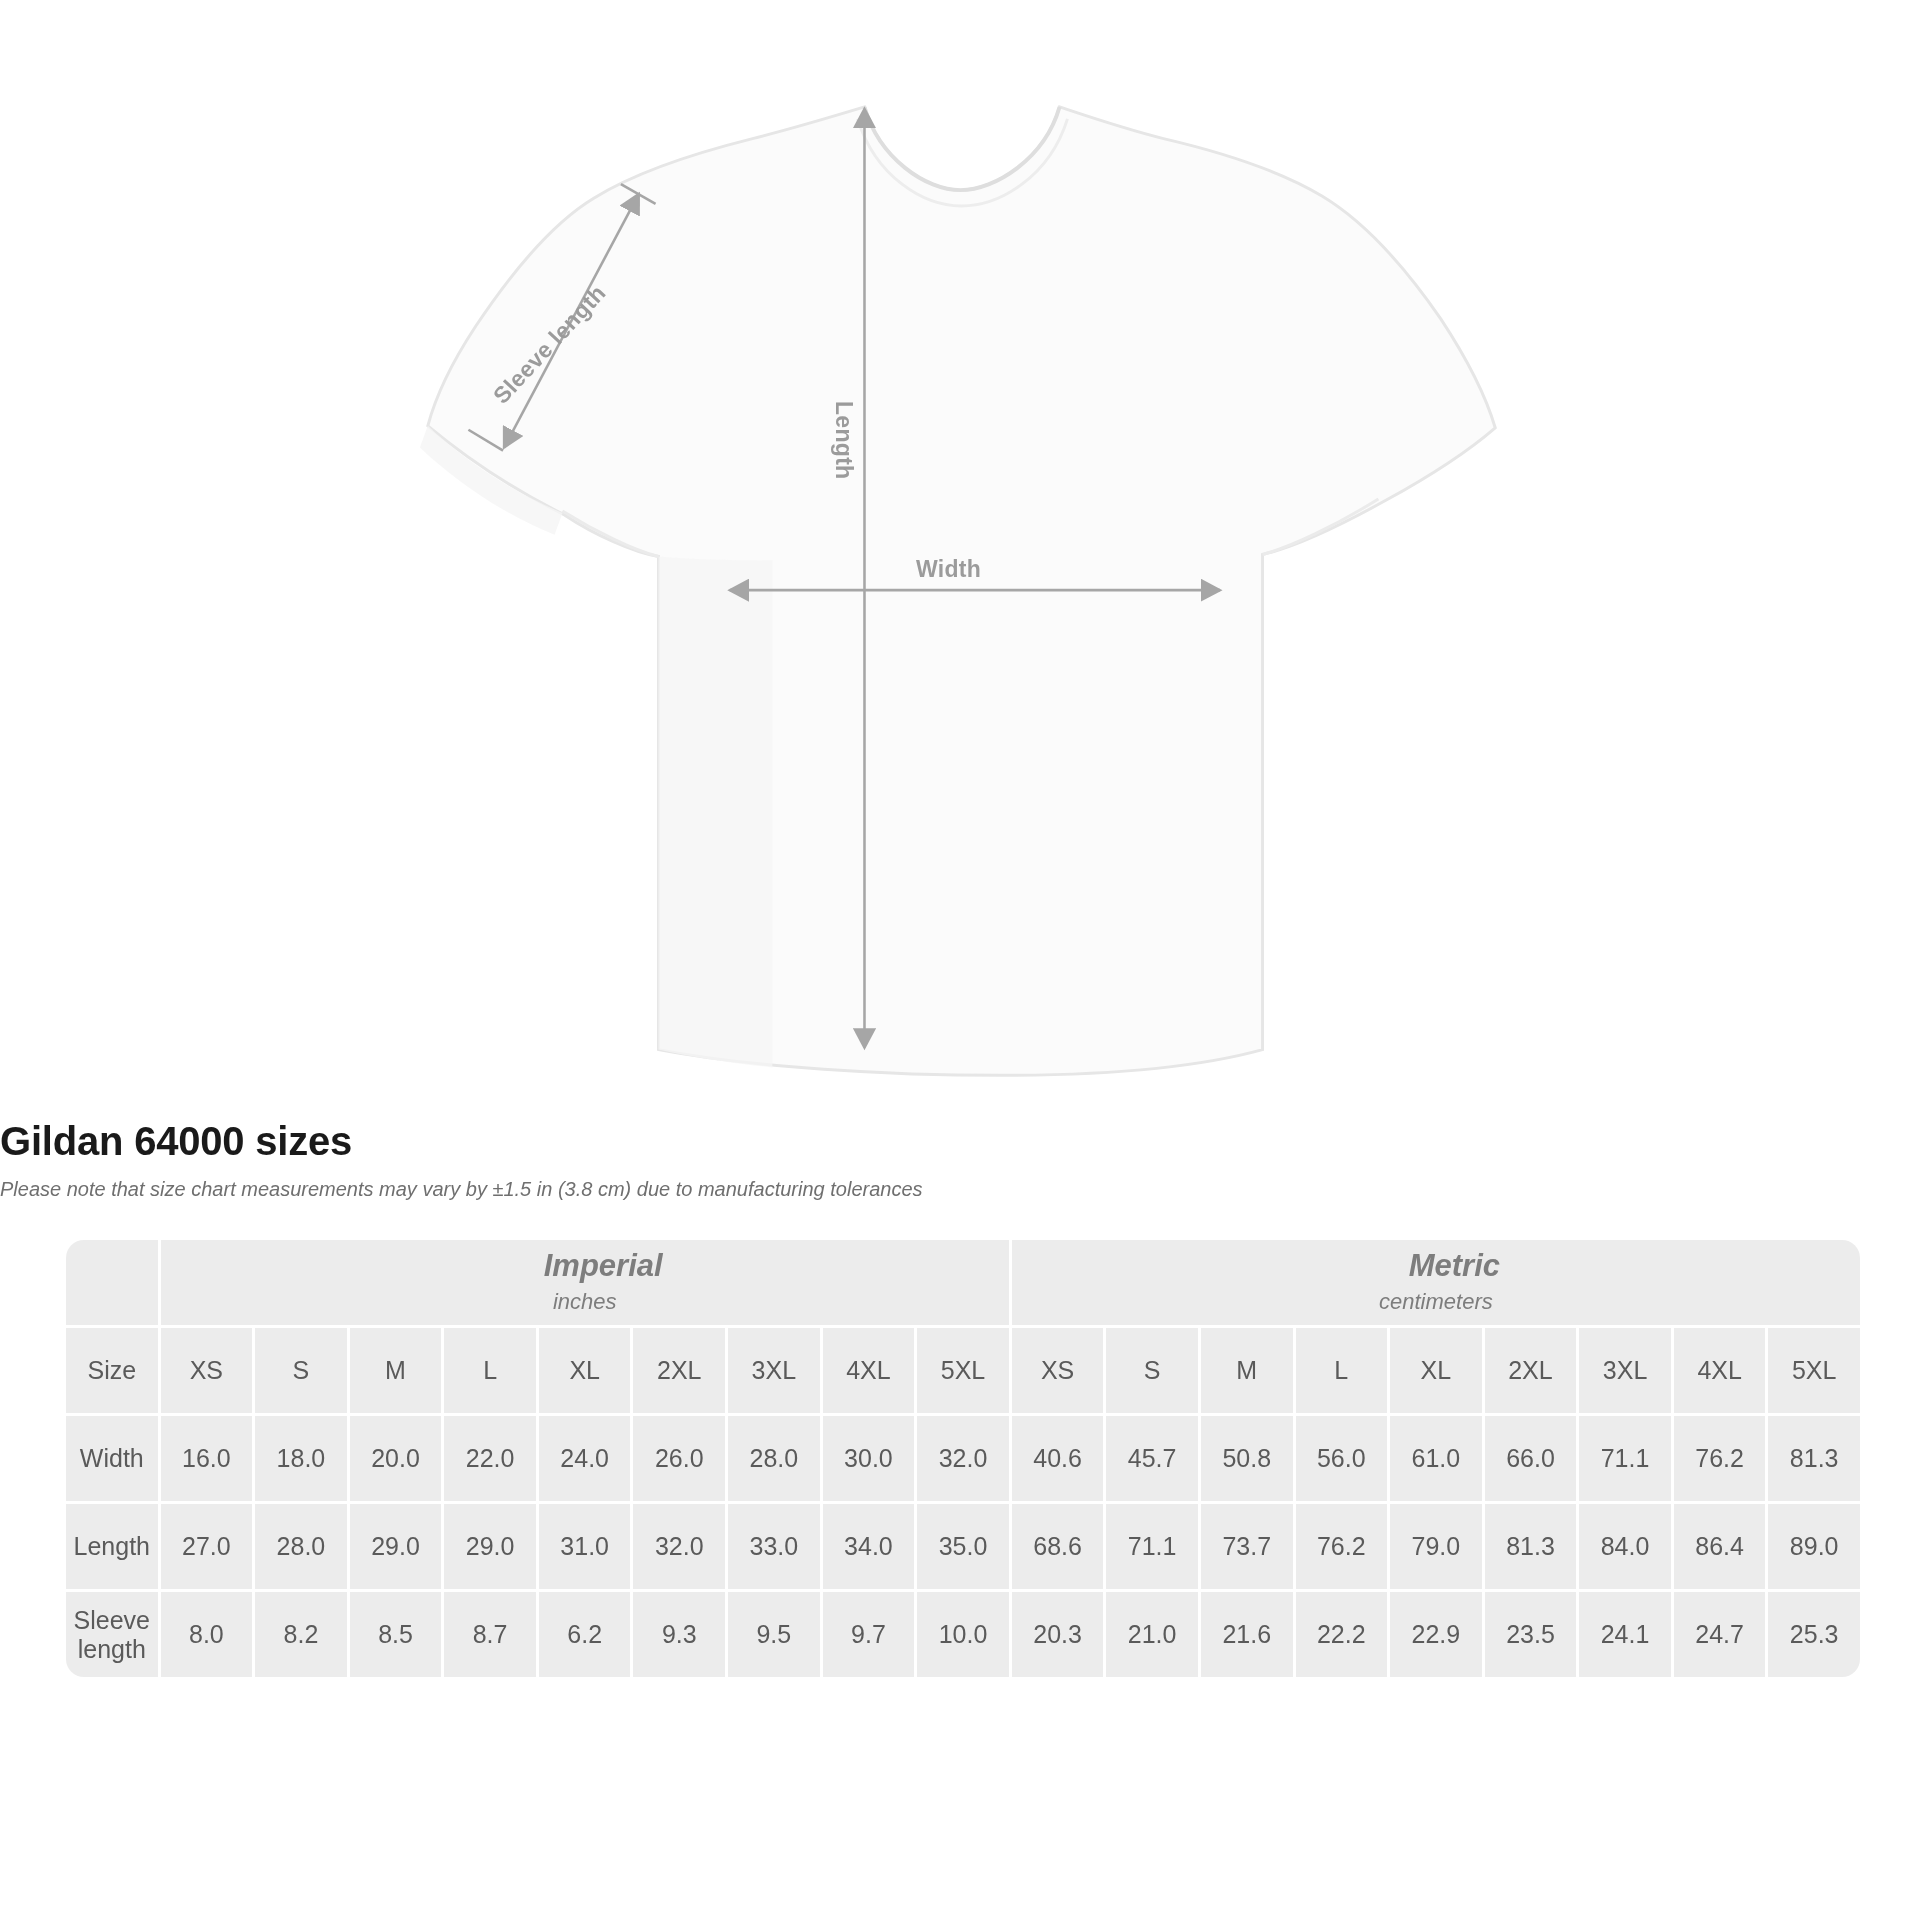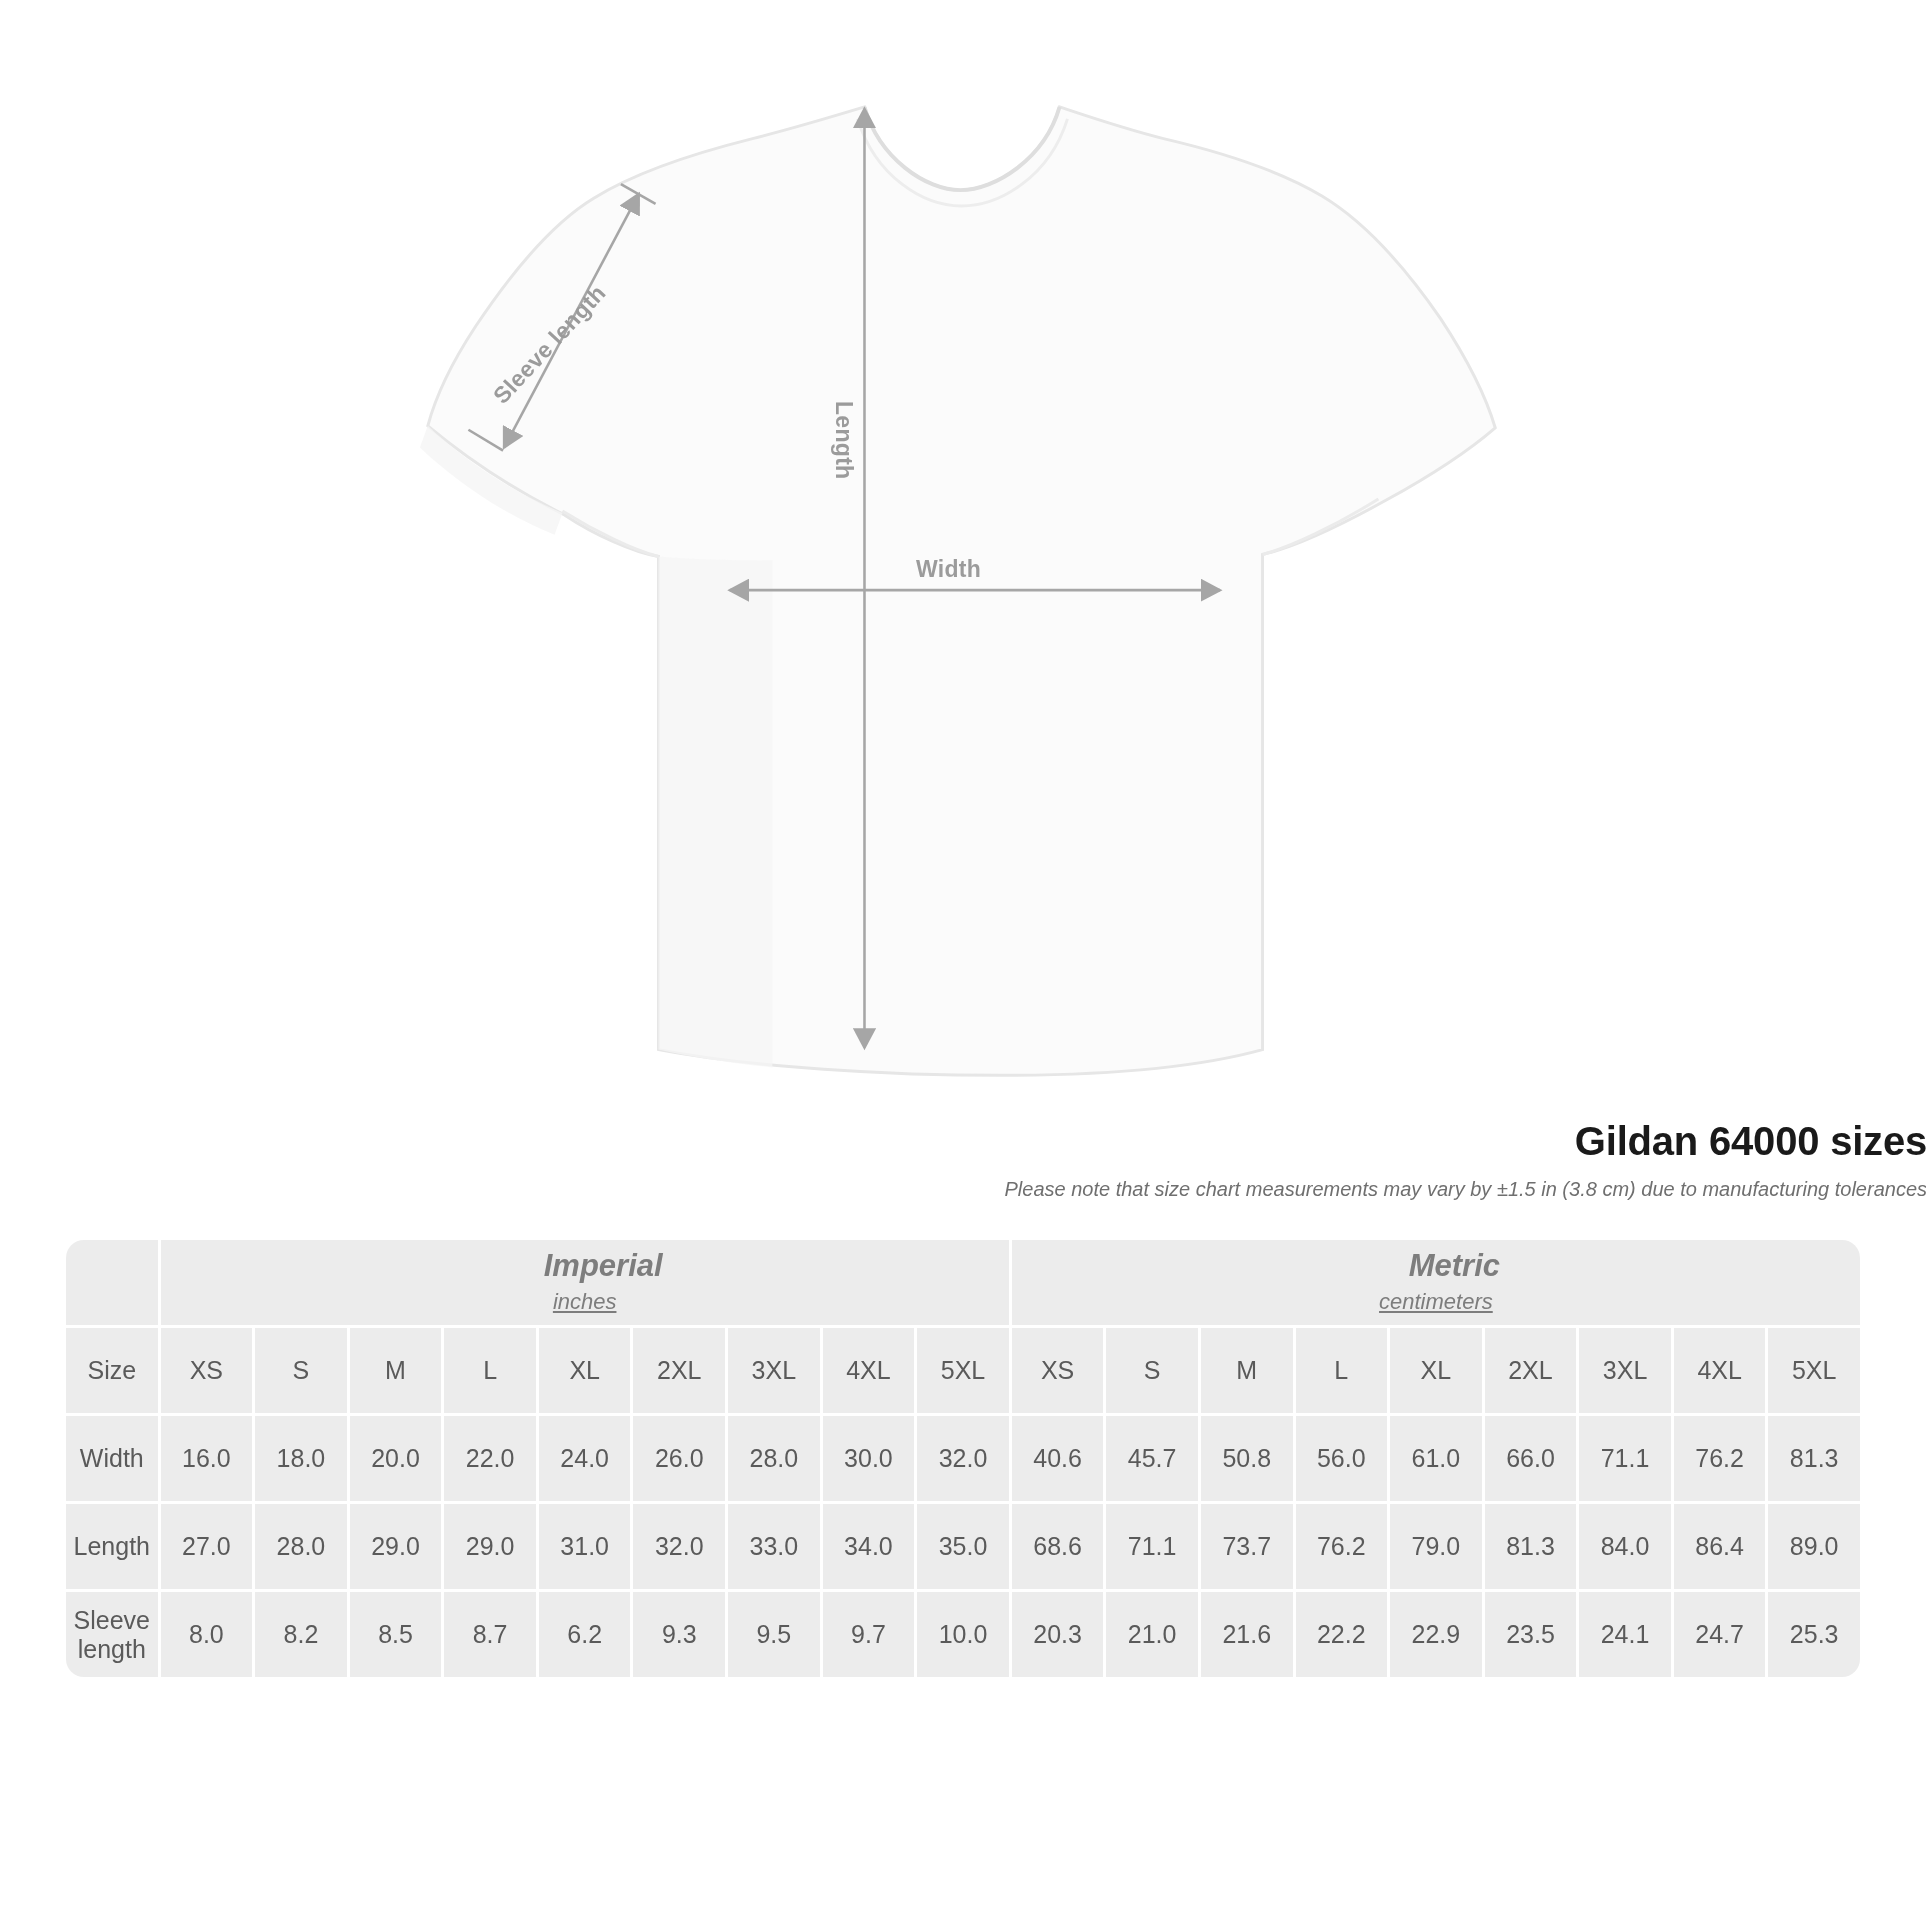--- a/index.html
+++ b/index.html
@@ -48,21 +48,21 @@
   }
   .label-sleeve {
     left: 488px;
     top: 391px;
     transform: rotate(-47deg);
     transform-origin: left top;
   }
 
   
   .title-block {
-    text-align: right;
+    text-align: left;
     margin-top: 10px;
   }
   .chart-title {
     font-size: 40px;
     font-weight: bold;
     color: #1a1a1a;
     margin: 0 0 14px 0;
     letter-spacing: -0.2px;
   }
   .chart-note {
@@ -101,21 +101,20 @@
     font-weight: bold;
     color: #7d7d7d;
     line-height: 1.25;
     margin-left: 37px;
   }
   .unit-sub {
     font-size: 22px;
     font-style: italic;
     color: #7d7d7d;
     line-height: 1.5;
-    text-decoration: underline;
   }
   .rowhead {
     font-weight: bold;
     font-size: 27px;
     color: #5a5a5a;
     width: 208px;
   }
   .corner-tl { border-top-left-radius: 18px; }
   .corner-tr { border-top-right-radius: 18px; }
   .corner-bl { border-bottom-left-radius: 18px; }

